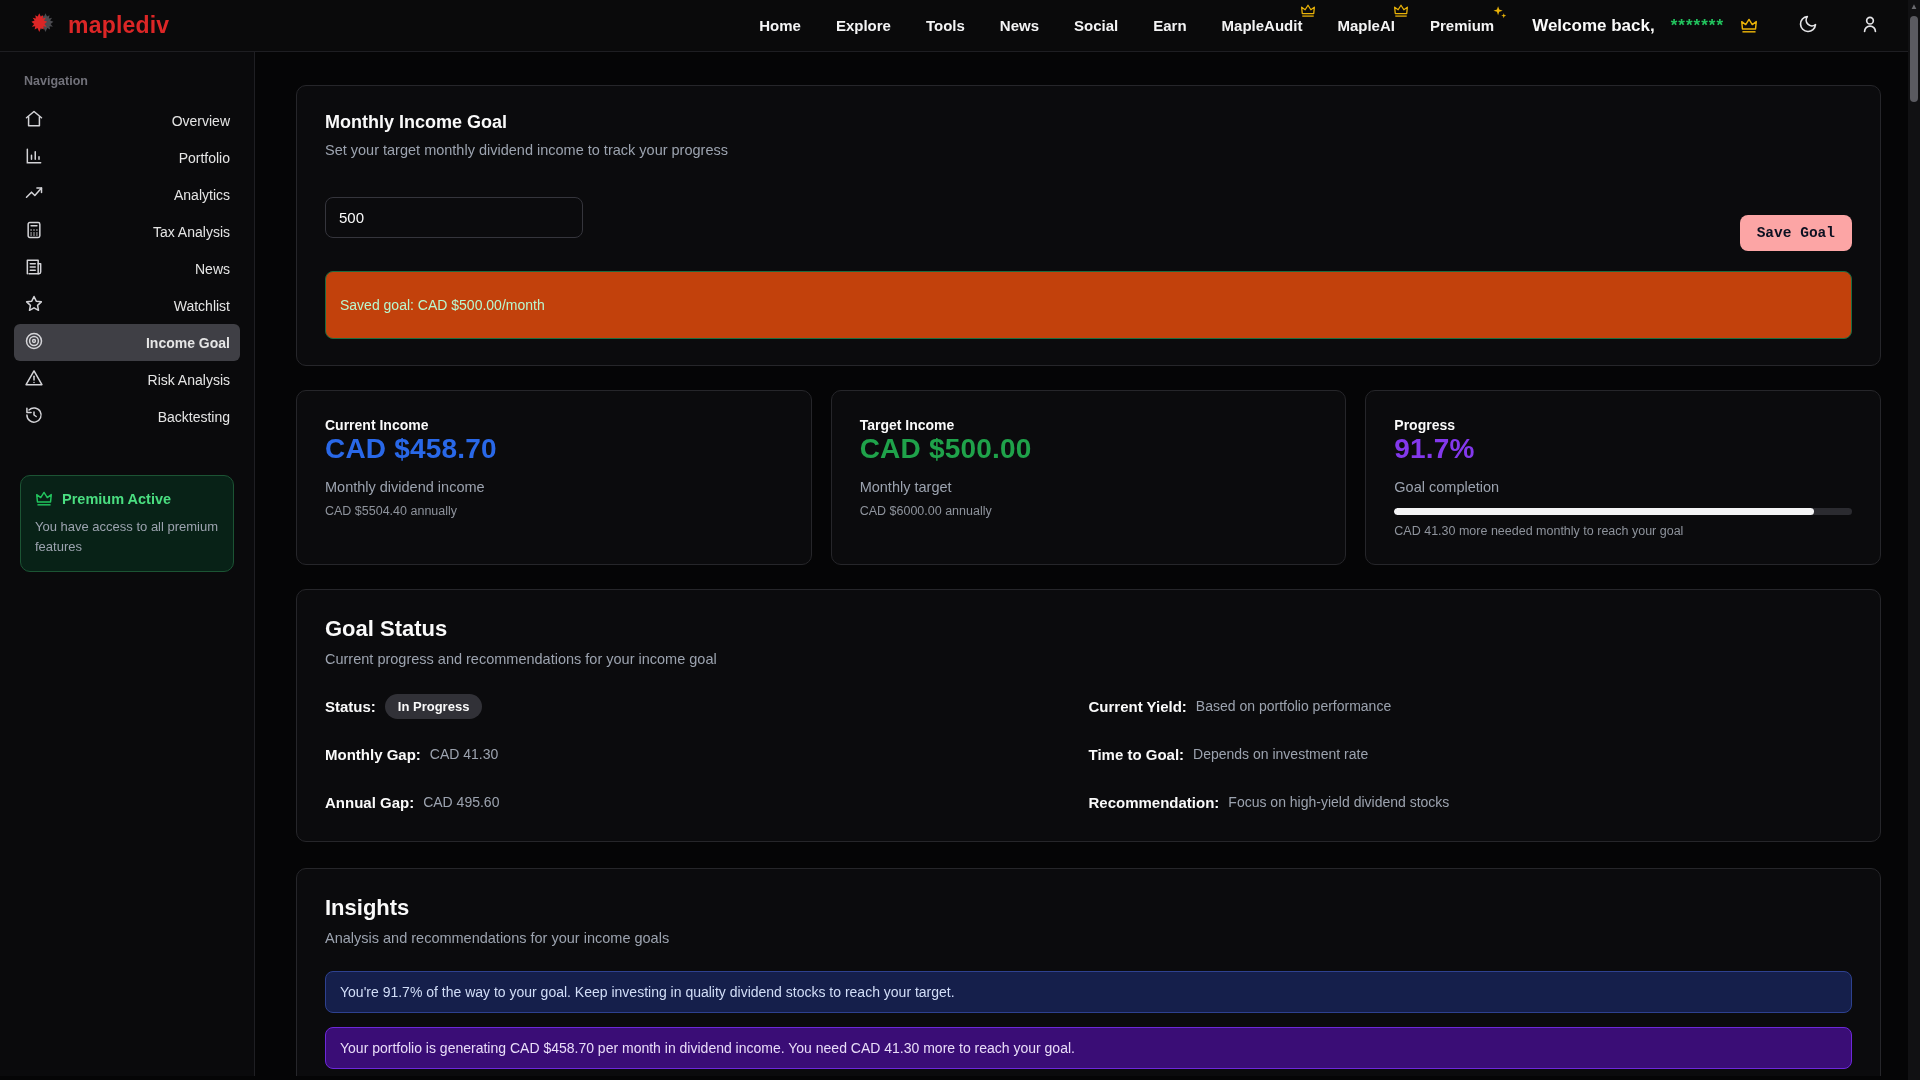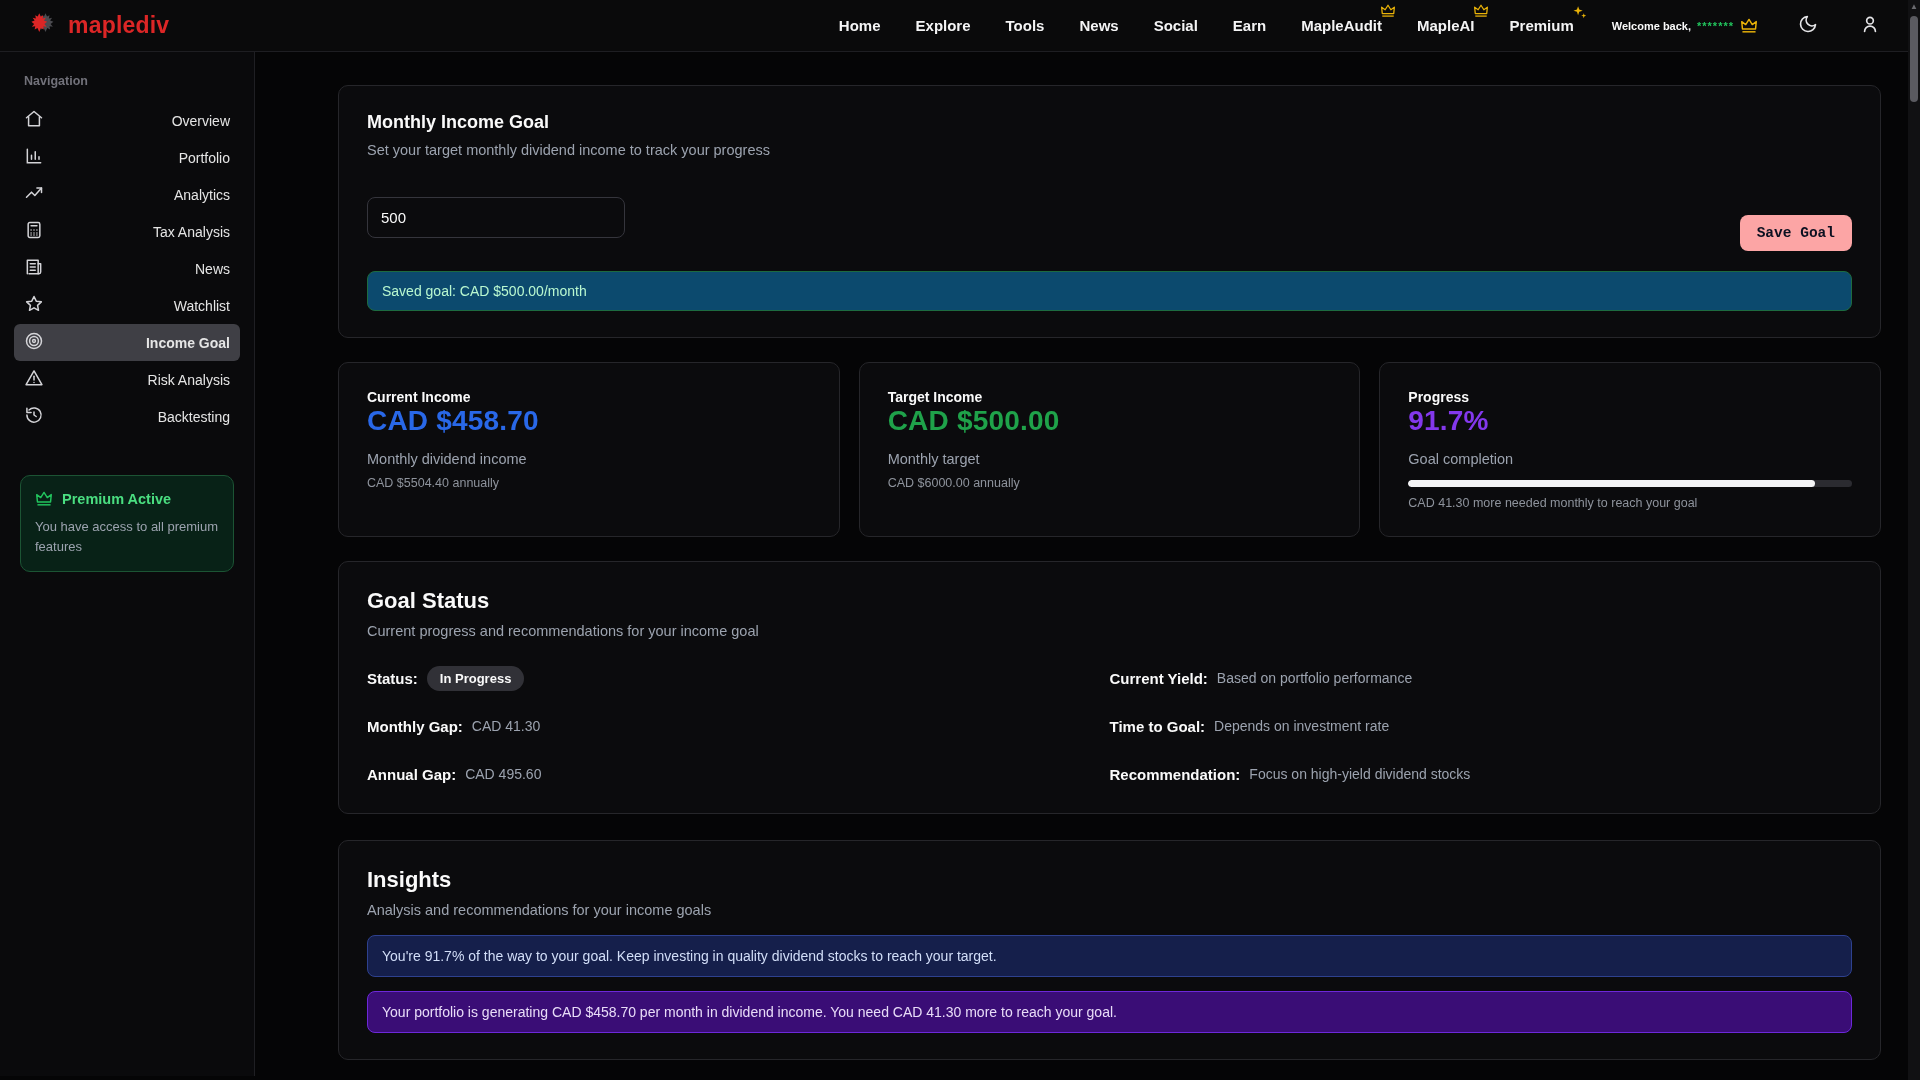--- a/index.html
+++ b/index.html
@@ -13,30 +13,30 @@
   
   .navbar {
     height:52px; background:#0a0a0b; border-bottom:1px solid #1e1e22;
     display:flex; align-items:center; padding:0 30px 0 28px;
   }
   .logo { display:flex; align-items:center; gap:10px; cursor:pointer; }
   .logo-text { color:#dc2626; font-size:23px; font-weight:700; letter-spacing:.2px; }
   .nav-links { display:flex; align-items:center; gap:35px; margin-left:auto; margin-right:38px; }
   .nav-link { color:#f4f4f5; font-size:15px; font-weight:600; text-decoration:none; position:relative; cursor:pointer; white-space:nowrap; }
   .badge-topright { position:absolute; top:-13px; right:-14px; }
-  .welcome { display:flex; align-items:center; gap:6px; font-size:11px; font-weight:700; margin-right:40px; white-space:nowrap; }
+  .welcome { display:flex; align-items:center; gap:16px; font-size:17px; font-weight:700; margin-right:40px; white-space:nowrap; }
   .masked { color:#22c55e; letter-spacing:1px; font-weight:700; }
   .nav-icon-btn { background:none; border:none; cursor:pointer; color:#e4e4e7; display:flex; align-items:center; margin-right:42px; }
   .nav-icon-btn:last-child { margin-right:10px; }
   
   .scrollbar { position:fixed; top:0; right:0; width:12px; height:1080px; background:#111113; z-index:50; }
   .scrollbar .arrow { color:#6b6b70; font-size:8px; text-align:center; line-height:14px; }
   .scrollbar .thumb { width:8px; margin:2px auto 0; height:86px; background:#5a5a60; border-radius:4px; }
   
-  .shell { display:flex; height:1024px;gap:42px; }
+  .shell { display:flex; height:1024px; }
   
   .sidebar {
     width:255px; background:#0a0a0c; border-right:1px solid #1f1f23;
     padding:22px 14px; flex-shrink:0;
   }
   .nav-section-label { color:#71717a; font-size:12.5px; font-weight:600; margin:0 10px 14px; }
   .side-item {
     display:flex; align-items:center; gap:13px; height:37px; padding:0 10px;
     color:#e5e5e5; font-size:14px; border-radius:6px; cursor:pointer; white-space:nowrap;justify-content:space-between;
   }
@@ -59,43 +59,43 @@
   .form-row { display:flex; align-items:center; justify-content:space-between; margin-top:25px; }
   .goal-input {
     width:258px; height:41px; background:#0b0b0d; border:1px solid #35353c; border-radius:8px;
     color:#fafafa; font-size:15px; padding:0 13px; font-family:inherit;
   }
   .save-btn {
     background:#fca5a5; color:#0b1020; border:none; border-radius:8px;
     font-size:14.5px; font-weight:600; padding:10px 17px; cursor:pointer; font-family:Liberation Mono, monospace;margin-top:32px;
   }
   .saved-banner {
-    margin-top:20px; background:#0c4a6e; border:1px solid #1d6b40; border-radius:8px;
-    color:#b9f8d0; font-size:14px; padding:11px 14px;
+    margin-top:20px; background:#c2410c; border:1px solid #1d6b40; border-radius:8px;
+    color:#b9f8d0; font-size:14px; padding:25px 14px;
   }
   
   .stats-row { display:grid; grid-template-columns:1fr 1fr 1fr; gap:19px; margin-top:24px; }
   .stat-label { font-size:14px; font-weight:700; }
   .stat-value { font-size:28px; font-weight:800; letter-spacing:.2px; }
   .stat-value.blue { color:#2968e8; }
   .stat-value.green { color:#1fa24a; }
   .stat-value.purple { color:#8338ec; }
   .stat-caption { color:#9ca3af; font-size:14.5px; margin-top:14px; }
   .stat-annual { color:#8e939c; font-size:12.5px; margin-top:9px; }
   .progress-track { margin-top:13px; height:7px; background:#2b2b30; border-radius:4px; overflow:hidden; }
   .progress-fill { height:100%; background:#f4f4f5; border-radius:4px; }
   
   .status-grid { display:grid; grid-template-columns:1fr 1fr; row-gap:22px; margin-top:26px; }
   .status-item { display:flex; align-items:center; height:26px; }
   .status-item .lab { font-size:15px; font-weight:700; margin-right:9px; white-space:nowrap; }
   .status-item .val { font-size:14px; color:#9ca3af; }
   .pill { background:#313137; color:#fafafa; font-size:13px; font-weight:700; padding:5px 13px; border-radius:999px; }
   
   .insight { border-radius:8px; border:1px solid; font-size:14px; padding:12px 14px; margin-top:14px; }
-  .insight.first { margin-top:17px; }
+  .insight.first { margin-top:25px; }
   .insight.blue { background:#151f4b; border-color:#2e418f; color:#d2def8; }
   .insight.purple { background:#3a0d76; border-color:#6d28d9; color:#e8dcf8; }
   .mt24 { margin-top:24px; }
   .mt26 { margin-top:26px; }
 </style>
 </head>
 <body>
 
 <header class="navbar">
   <div class="logo">

